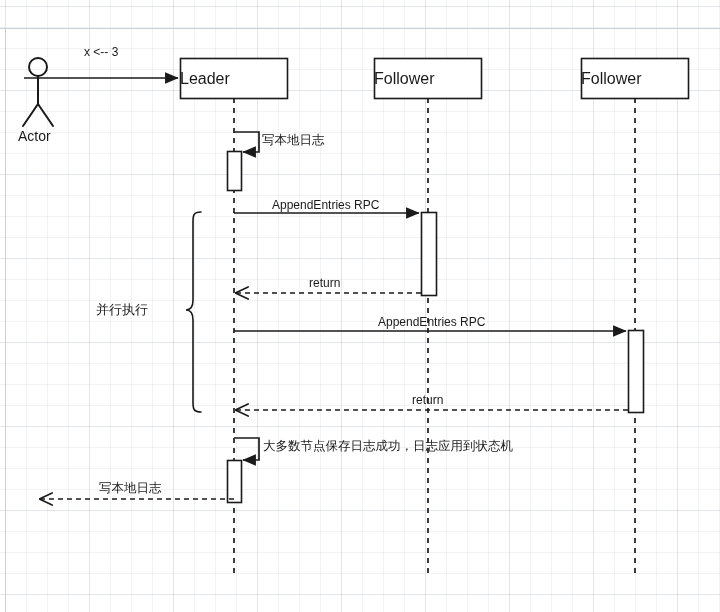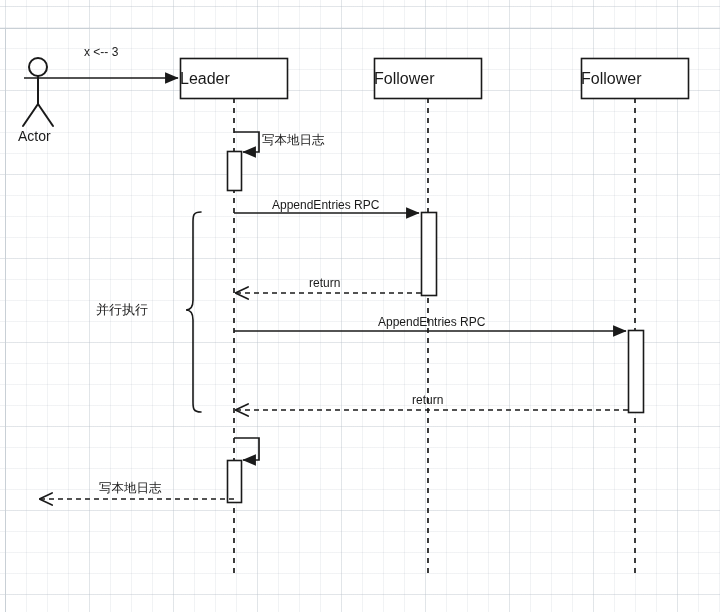--- a/index.html
+++ b/index.html
@@ -150,18 +150,19 @@
   <div class="lbl cjk" style="left:262px; top:134px;">写本地日志</div>
 
   <div class="lbl msg-label" style="left:272px; top:199px;">AppendEntries RPC</div>
 
   <div class="lbl msg-label" style="left:309px; top:277px;">return</div>
 
   <div class="lbl msg-label" style="left:378px; top:316px;">AppendEntries RPC</div>
 
   <div class="lbl msg-label" style="left:412px; top:394px;">return</div>
 
+  <div class="lbl cjk" style="left:263px; top:440px;">大多数节点保存日志成功，日志应用到状态机</div>
 
   <div class="lbl cjk" style="left:99px; top:482px;">写本地日志</div>
 
   <div class="lbl frame-label cjk" style="left:96px; top:303px;">并行执行</div>
 
 </div>
 
 </body></html>

